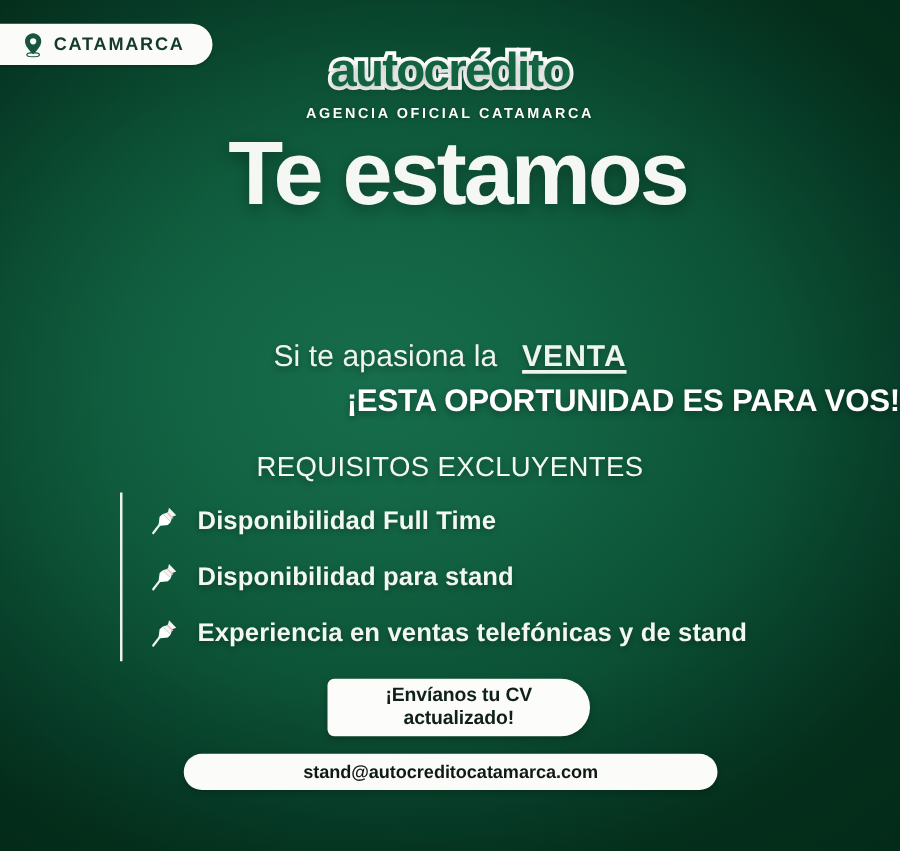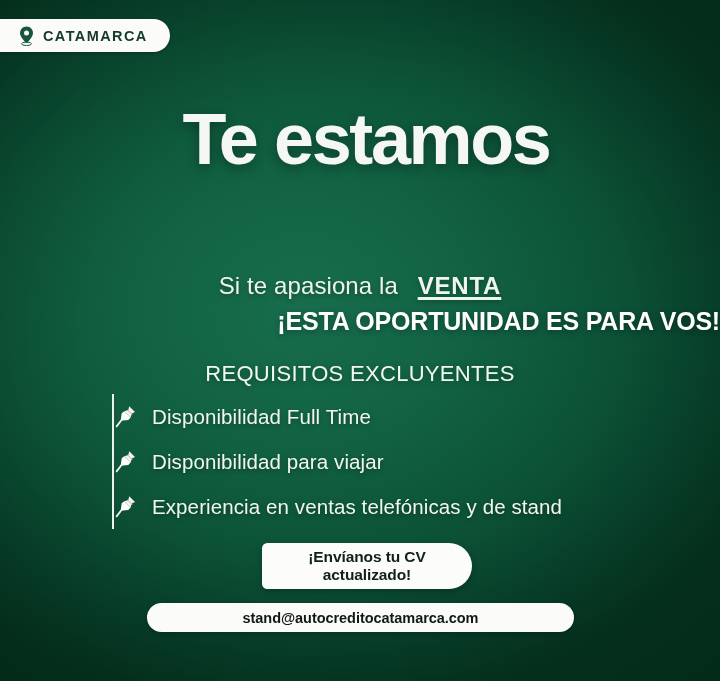--- a/index.html
+++ b/index.html
@@ -134,23 +134,25 @@
     left:0; right:0; top:361px;
     text-align:center;
     font-size:22px;
     font-weight:normal;
     letter-spacing:.3px;
     color:#f2f8f2;
     text-shadow:0 2px 6px rgba(0,0,0,.32);
   }
   .req-block {
     position:absolute;
-    left:112px; top:394px;
+    left:96px; top:394px;
     width:530px;
+    padding-left:22px;
     border-left:2.5px solid #eaf2ea;
+    font-weight:bold;
   }
   .req-row {
     display:flex;
     align-items:center;
     height:45px;
     gap:14px;
   }
   .req-row .pin-ico { width:24px; height:25px; flex:0 0 auto; }
   .req-row .req-text {
     font-size:20.5px;
@@ -208,20 +210,24 @@
 
   <div class="loc-badge">
     <svg class="pin" viewBox="0 0 17 20">
       <path d="M8.5 0.6C4.9 0.6 2 3.5 2 7.1c0 4.6 6.5 10.2 6.5 10.2S15 11.7 15 7.1C15 3.5 12.1 0.6 8.5 0.6z" fill="#17563c"></path>
       <circle cx="8.5" cy="7" r="2.5" fill="#fbfbf9"></circle>
       <ellipse cx="8.5" cy="17.8" rx="5" ry="1.7" fill="none" stroke="#17563c" stroke-width="1"></ellipse>
     </svg>
     <span class="loc-text">CATAMARCA</span>
   </div>
 
+  <div class="logo-wrap">
+    <div class="logo-mark">autocrédito</div>
+    <div class="logo-sub">AGENCIA OFICIAL CATAMARCA</div>
+  </div>
 
   <div class="headline-1">Te estamos</div>
 
   <div class="sub-1">
     <span>Si te apasiona la </span><span class="venta">VENTA</span>
   </div>
   <div class="sub-2">¡ESTA OPORTUNIDAD ES PARA VOS!</div>
 
   <div class="req-title">REQUISITOS EXCLUYENTES</div>
   <div class="req-block">
@@ -236,21 +242,21 @@
       <span class="req-text">Disponibilidad Full Time</span>
     </div>
 
     <div class="req-row">
       <svg class="pin-ico" viewBox="0 0 24 25">
         <path d="M15.2 2.2 21 8.1l-3.2 1.3-1.2 4.2-6.4-6.4 4.1-1.3z" fill="#f2f6f2"></path>
         <path d="M10.2 7.2l6.4 6.4-2.3 2.3-7.6.9 1-7.5z" fill="#ffffff"></path>
         <path d="M7.3 16.3 2.6 22.4" stroke="#f0f4f0" stroke-width="1.8" stroke-linecap="round" fill="none"></path>
         <path d="M13.6 5.9l4.7 4.7" stroke="#e8b9bd" stroke-width="1.1" fill="none"></path>
       </svg>
-      <span class="req-text">Disponibilidad para viajar</span>
+      <span class="req-text">Disponibilidad para stand</span>
     </div>
 
     <div class="req-row">
       <svg class="pin-ico" viewBox="0 0 24 25">
         <path d="M15.2 2.2 21 8.1l-3.2 1.3-1.2 4.2-6.4-6.4 4.1-1.3z" fill="#f2f6f2"></path>
         <path d="M10.2 7.2l6.4 6.4-2.3 2.3-7.6.9 1-7.5z" fill="#ffffff"></path>
         <path d="M7.3 16.3 2.6 22.4" stroke="#f0f4f0" stroke-width="1.8" stroke-linecap="round" fill="none"></path>
         <path d="M13.6 5.9l4.7 4.7" stroke="#e8b9bd" stroke-width="1.1" fill="none"></path>
       </svg>
       <span class="req-text">Experiencia en ventas telefónicas y de stand</span>

